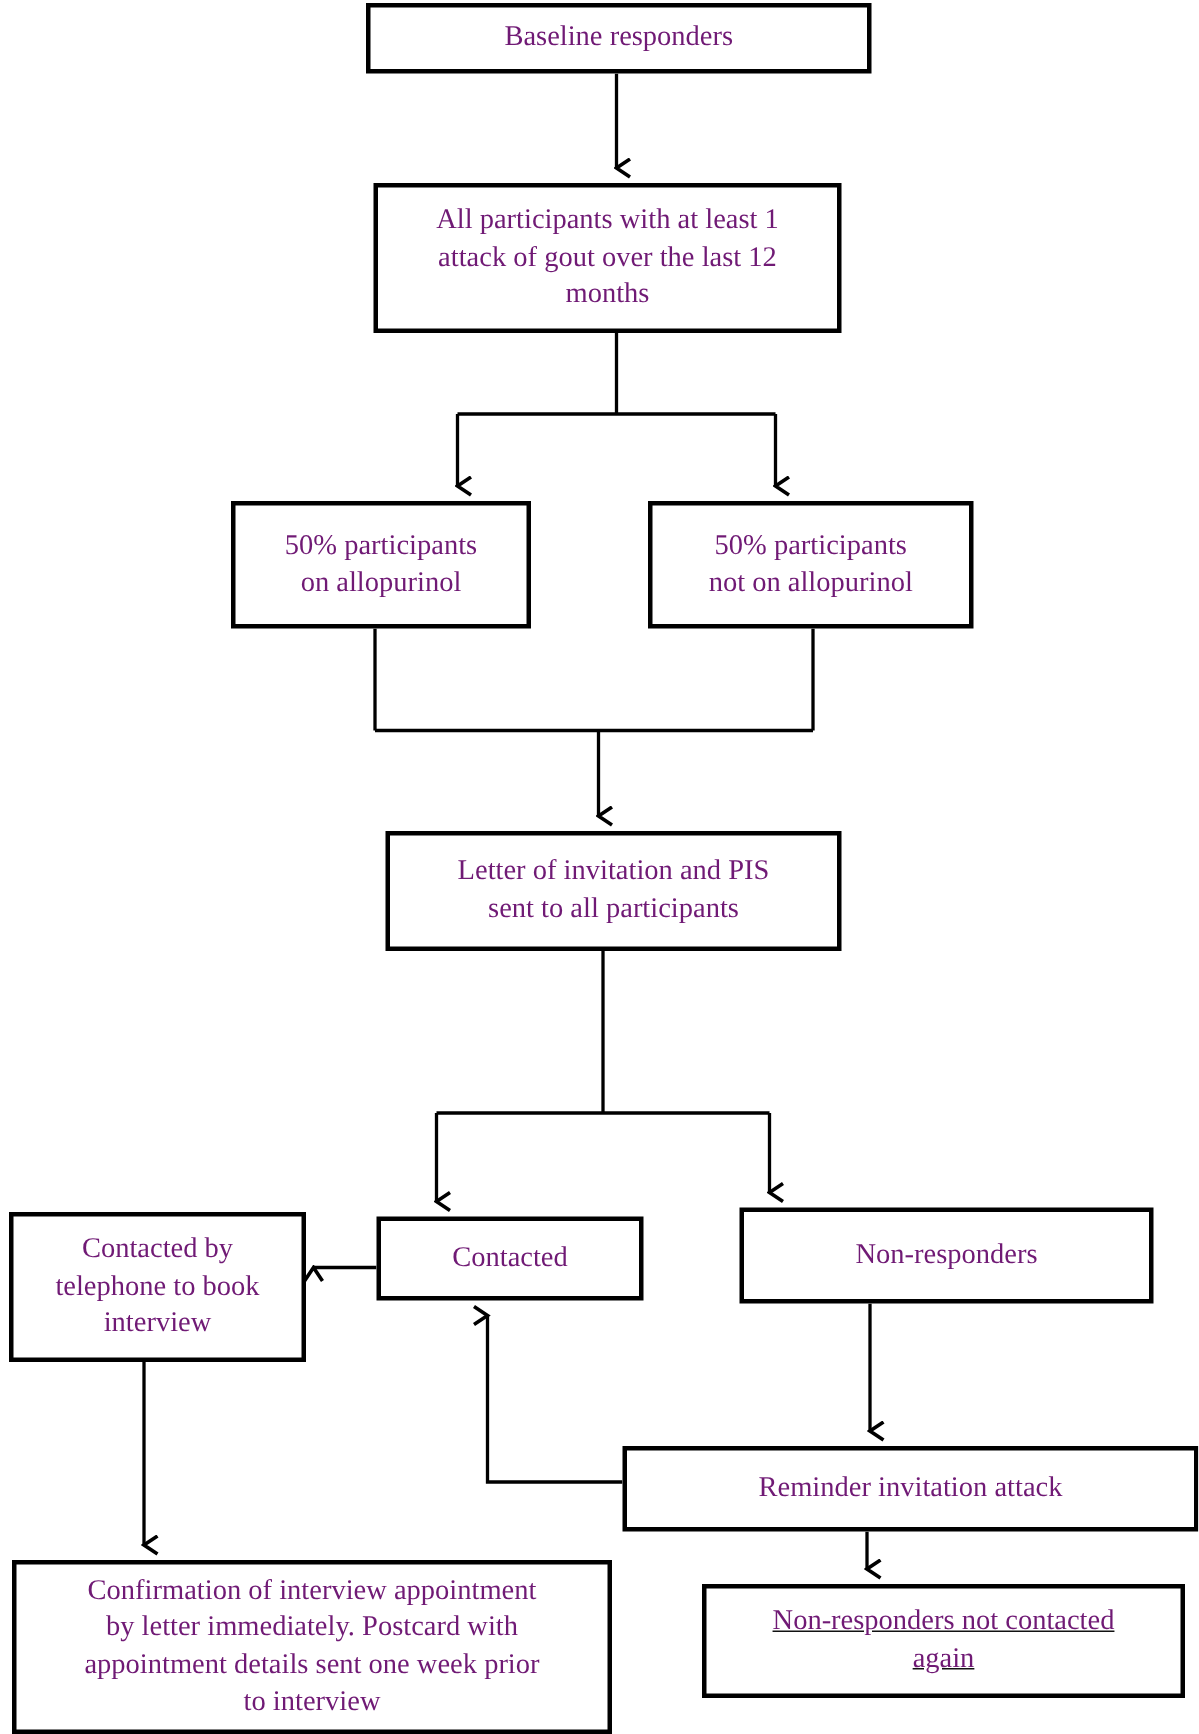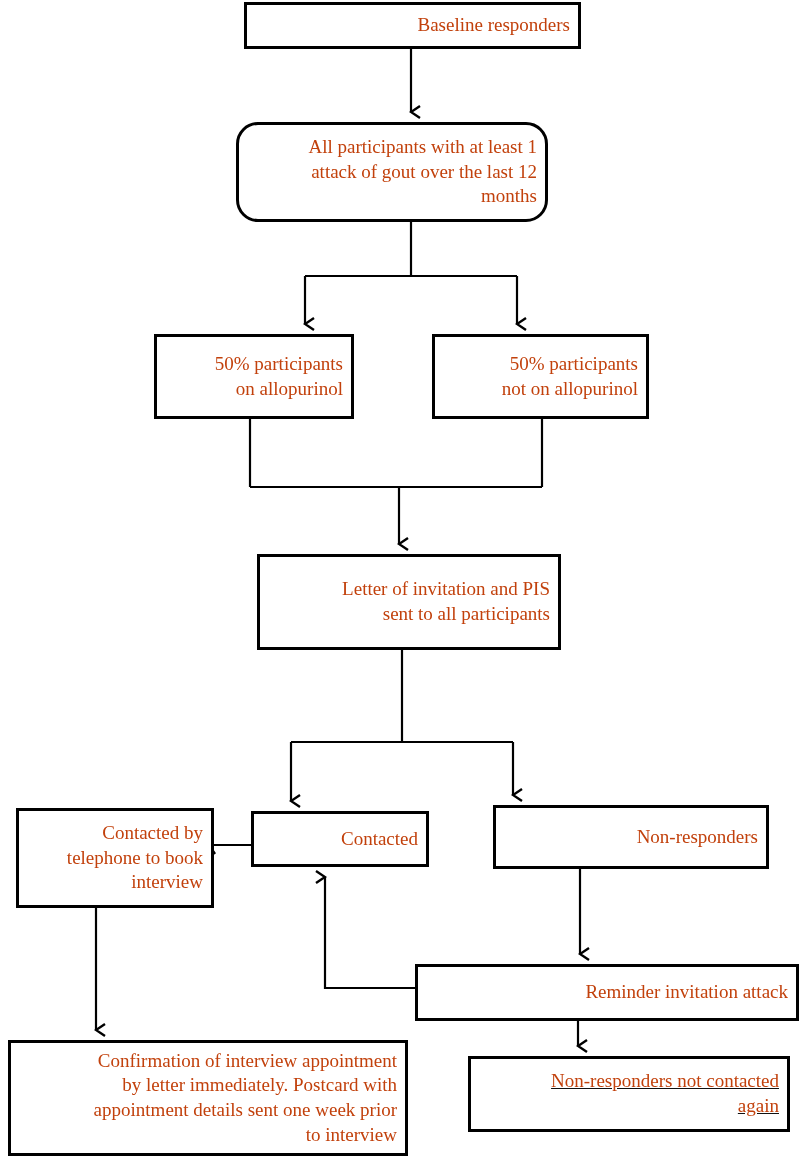--- a/index.html
+++ b/index.html
@@ -38,23 +38,22 @@
     text-align: center;
     z-index: 2;
   }
   .node .label {
     display: block;
     width: 100%;
     padding: 0 8px;
     box-sizing: border-box;
     font-size: 19px;
     line-height: 1.30;
-    color: #c2410c;
+    color: #701a75;
     white-space: pre-line;
-    text-align: right;
   }
 </style>
 </head>
 <body>
 
 <div id="canvas">
 
   <svg id="edges" viewBox="0 0 799 1156" width="799" height="1156" xmlns="http://www.w3.org/2000/svg">
     <defs>
       <marker id="arrowDown" markerWidth="14" markerHeight="12" refX="7" refY="10" orient="auto" markerUnits="userSpaceOnUse">
@@ -96,50 +95,50 @@
       <path d="M 415,988 L 325,988 L 325,877" marker-end="url(#arrowUp)"></path>
 
       <path d="M 578,1021 L 578,1046" marker-end="url(#arrowDown)"></path>
     </g>
   </svg>
 
   <div class="node" style="left:244px; top:2px; width:337px; height:47px;">
     <span class="label">Baseline responders</span>
   </div>
 
-  <div class="node" style="left:236px; top:122px; width:312px; height:100px;border-radius:22px;">
+  <div class="node" style="left:249px; top:122px; width:312px; height:100px;">
     <span class="label">All participants with at least 1
 attack of gout over the last 12
 months</span>
   </div>
 
   <div class="node" style="left:154px; top:334px; width:200px; height:85px;">
     <span class="label">50% participants
 on allopurinol</span>
   </div>
 
   <div class="node" style="left:432px; top:334px; width:217px; height:85px;">
     <span class="label">50% participants
 not on allopurinol</span>
   </div>
 
-  <div class="node" style="left:257px; top:554px; width:304px; height:96px;">
+  <div class="node" style="left:257px; top:554px; width:304px; height:80px;">
     <span class="label">Letter of invitation and PIS
 sent to all participants</span>
   </div>
 
   <div class="node" style="left:251px; top:811px; width:178px; height:56px;">
     <span class="label">Contacted</span>
   </div>
 
   <div class="node" style="left:493px; top:805px; width:276px; height:64px;">
     <span class="label">Non-responders</span>
   </div>
 
-  <div class="node" style="left:16px; top:808px; width:198px; height:100px;">
+  <div class="node" style="left:6px; top:808px; width:198px; height:100px;">
     <span class="label">Contacted by
 telephone to book
 interview</span>
   </div>
 
   <div class="node" style="left:415px; top:964px; width:384px; height:57px;">
     <span class="label">Reminder invitation attack</span>
   </div>
 
   <div class="node" style="left:8px; top:1040px; width:400px; height:116px;">

